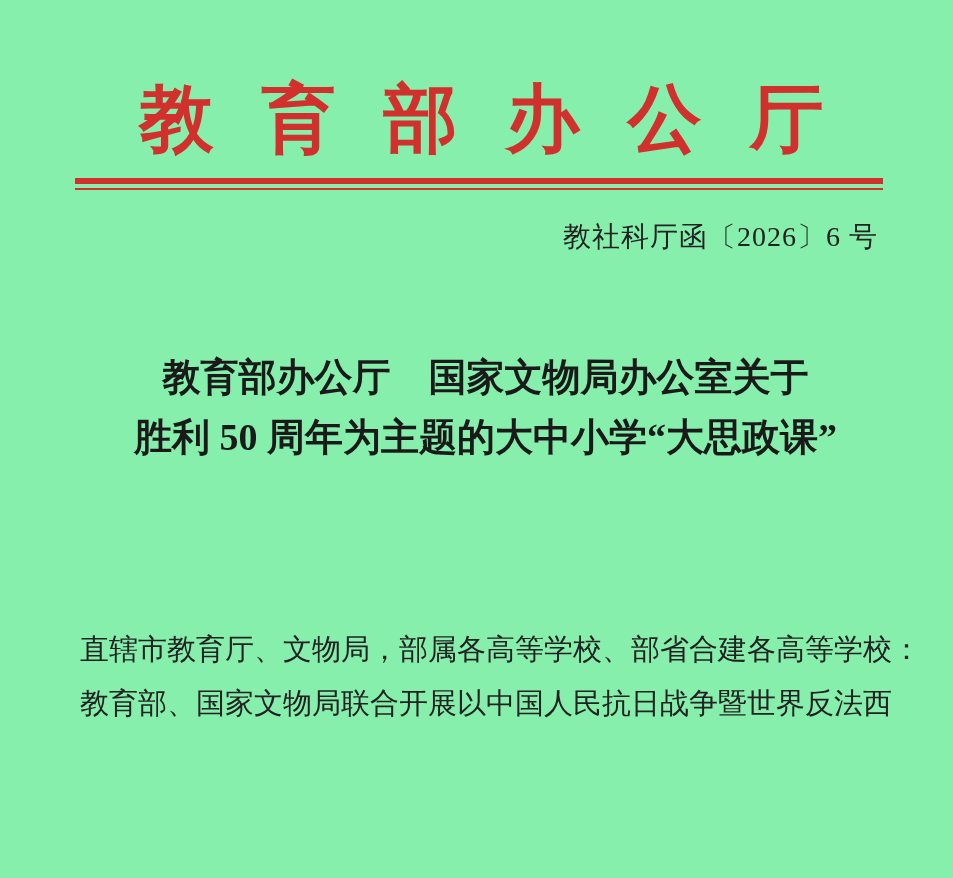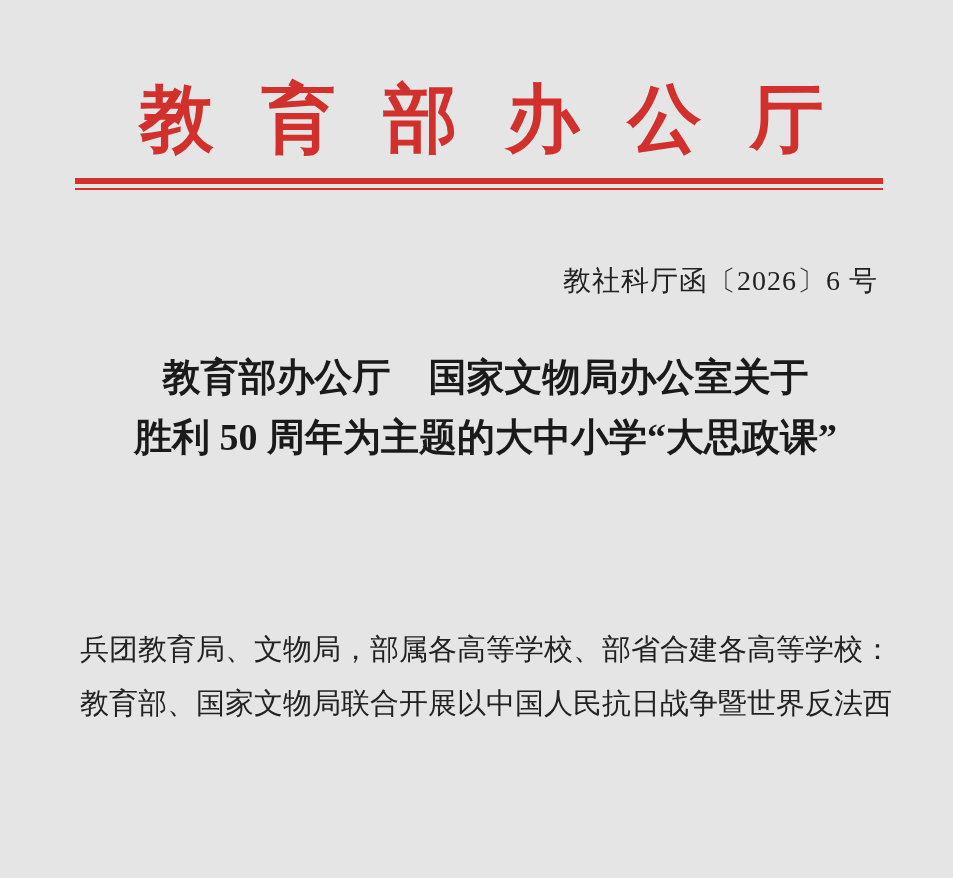--- a/index.html
+++ b/index.html
@@ -4,21 +4,21 @@
 <style>
   html, body {
     margin: 0;
     padding: 0;
     background: #ffffff;
   }
   .page {
     position: relative;
     width: 953px;
     height: 878px;
-    background: #e5e5e5;
+    background: #86efac;
     overflow: hidden;
     font-family: "Liberation Serif", "DejaVu Serif", serif;
   }
   
   .letterhead-title {
     position: absolute;
     top: 82px;
     left: 0;
     width: 100%;
     box-sizing: border-box;
@@ -43,21 +43,20 @@
   
   .doc-number {
     position: absolute;
     top: 220px;
     right: 75px;
     font-size: 28px;
     letter-spacing: 1px;
     line-height: 1.2;
     color: #222222;
     white-space: nowrap;
-    margin-top: 44px;
   }
 
   
   .doc-title {
     position: absolute;
     top: 347px;
     left: 9px;
     width: 100%;
     text-align: center;
     font-size: 38px;
@@ -94,17 +93,17 @@
   <div class="rule rule-thin"></div>
 
   <div class="doc-number">教社科厅函〔2026〕6 号</div>
 
   <div class="doc-title">
     <div class="doc-title-line">教育部办公厅　国家文物局办公室关于</div>
     <div class="doc-title-line">胜利 50 周年为主题的大中小学“大思政课”</div>
   </div>
 
   <div class="body-text">
-    <div class="body-line">兵团教育局、文物局，部属各高等学校、部省合建各高等学校：</div>
+    <div class="body-line">直辖市教育厅、文物局，部属各高等学校、部省合建各高等学校：</div>
     <div class="body-line">教育部、国家文物局联合开展以中国人民抗日战争暨世界反法西</div>
   </div>
 
 </div>
 
 </body></html>

